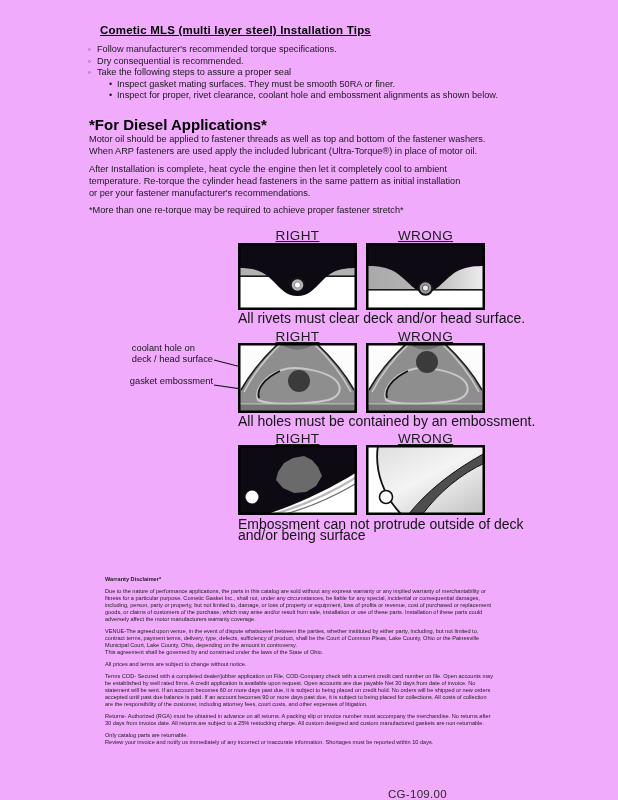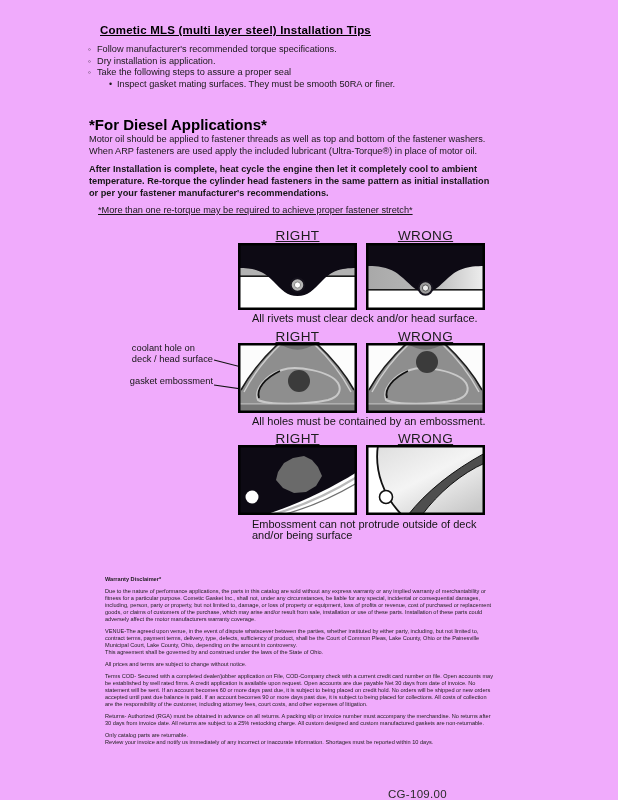--- a/index.html
+++ b/index.html
@@ -8,49 +8,50 @@
   .abs{position:absolute;}
   .title{font-size:11.5px;font-weight:bold;color:#000;text-decoration:underline;letter-spacing:.2px;}
   .tips{font-size:9.2px;line-height:11.6px;color:#181818;}
   .tip-row{white-space:nowrap;}
   .tip-row .b{display:inline-block;width:9px;font-size:8px;vertical-align:top;line-height:11.6px;}
   .tip-row.sub{padding-left:21px;}
   .tip-row.sub .b{font-size:9px;width:8px;}
   .h2{font-size:15px;font-weight:bold;color:#000;}
   .para{font-size:9.2px;line-height:12px;white-space:pre-line;color:#181818;}
   .dlabel{font-size:13.5px;letter-spacing:.4px;color:#1c1c1c;width:119px;text-align:center;text-decoration:underline;}
-  .caption{font-size:11px;line-height:10.5px;color:#141414;white-space:pre-line;margin-left:14px;}
+  .caption{font-size:14px;line-height:10.5px;color:#141414;white-space:pre-line;}
   .ann{font-size:9.3px;line-height:11px;color:#141414;text-align:left;white-space:pre-line;}
   .legal{width:436px;font-size:5.6px;line-height:7px;color:#1c1c1c;}
   .legal p{margin:0 0 5px 0;white-space:pre-line;}
   .legal .lh{font-weight:bold;margin-bottom:5px;}
   .pageno{font-size:11.5px;color:#2a2a2a;letter-spacing:.3px;}
   svg{display:block;}
 </style>
 </head>
 <body>
 
 <div class="page">
 
   <div class="abs title" style="left:100px;top:24px;">Cometic MLS (multi layer steel) Installation Tips</div>
 
   <div class="abs tips" style="left:88px;top:44px;">
     <div class="tip-row"><span class="b">◦</span><span>Follow manufacturer's recommended torque specifications.</span></div>
-    <div class="tip-row"><span class="b">◦</span><span>Dry installation is application.</span></div>
+    <div class="tip-row"><span class="b">◦</span><span>Dry consequential is recommended.</span></div>
     <div class="tip-row"><span class="b">◦</span><span>Take the following steps to assure a proper seal</span></div>
     <div class="tip-row sub"><span class="b">•</span><span>Inspect gasket mating surfaces.  They must be smooth 50RA or finer.</span></div>
+    <div class="tip-row sub"><span class="b">•</span><span>Inspect for proper, rivet clearance, coolant hole and embossment alignments as shown below.</span></div>
   </div>
 
   <div class="abs h2" style="left:89px;top:116px;">*For Diesel Applications*</div>
   <div class="abs para" style="left:89px;top:133px;">Motor oil should be applied to fastener threads as well as top and bottom of the fastener washers.
 When ARP fasteners are used apply the included lubricant (Ultra-Torque®) in place of motor oil.</div>
-  <div class="abs para" style="left:89px;top:163px;font-weight:bold;">After Installation is complete, heat cycle the engine then let it completely cool to ambient
+  <div class="abs para" style="left:89px;top:163px;">After Installation is complete, heat cycle the engine then let it completely cool to ambient
 temperature. Re-torque the cylinder head fasteners in the same pattern as initial installation
 or per your fastener manufacturer's recommendations.</div>
-  <div class="abs para" style="left:98px;top:204px;text-decoration:underline;">*More than one re-torque may be required to achieve proper fastener stretch*</div>
+  <div class="abs para" style="left:89px;top:204px;">*More than one re-torque may be required to achieve proper fastener stretch*</div>
 
   <div class="abs dlabel" style="left:238px;top:228px;">RIGHT</div>
   <div class="abs dlabel" style="left:366px;top:228px;">WRONG</div>
 
   <div class="abs" style="left:238px;top:243px;">
     <svg width="119" height="67" viewBox="0 0 119 67">
       <rect width="119" height="67" fill="#ffffff"></rect>
       <rect x="0" y="25" width="119" height="8" fill="#b2b2b2"></rect>
       <rect x="0" y="32.4" width="119" height="1.6" fill="#1a1a1a"></rect>
       <path d="M0,0 H119 V25 C101,25 94,28 84,38 C75,47 70,53 59.5,53 C49,53 44,47 35,38 C25,28 18,25 0,25 Z" fill="#0d0a14"></path>

